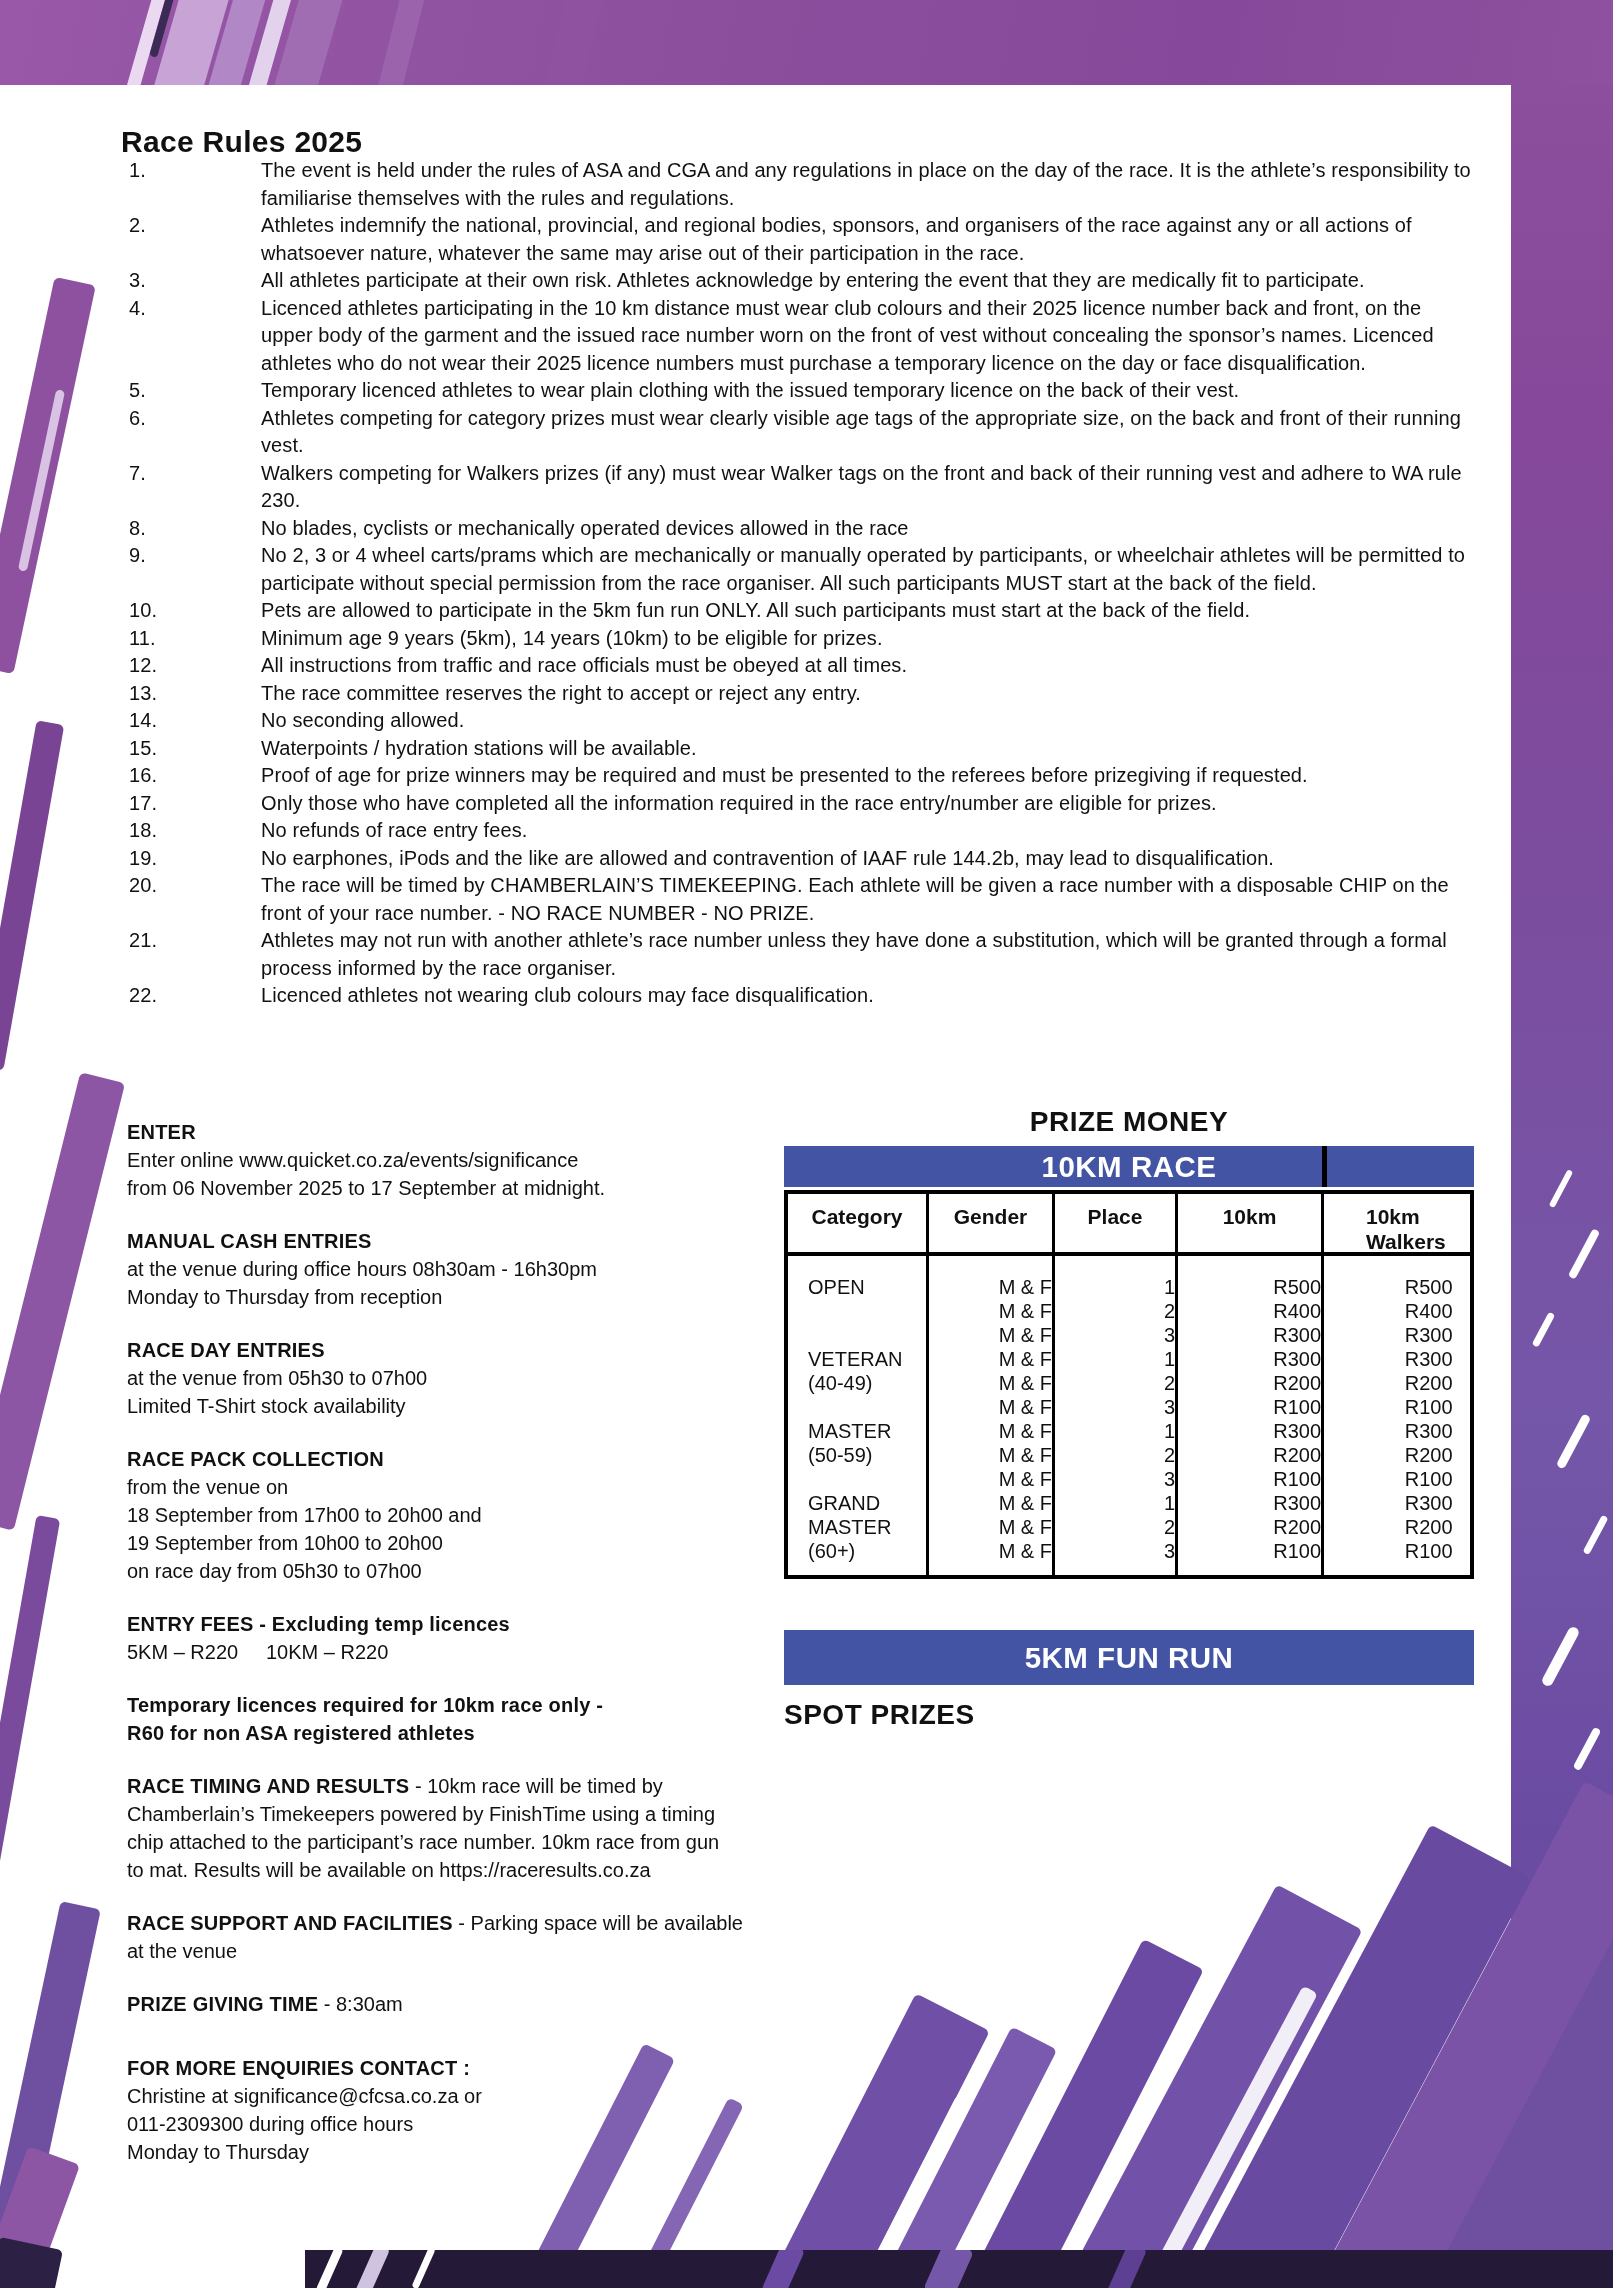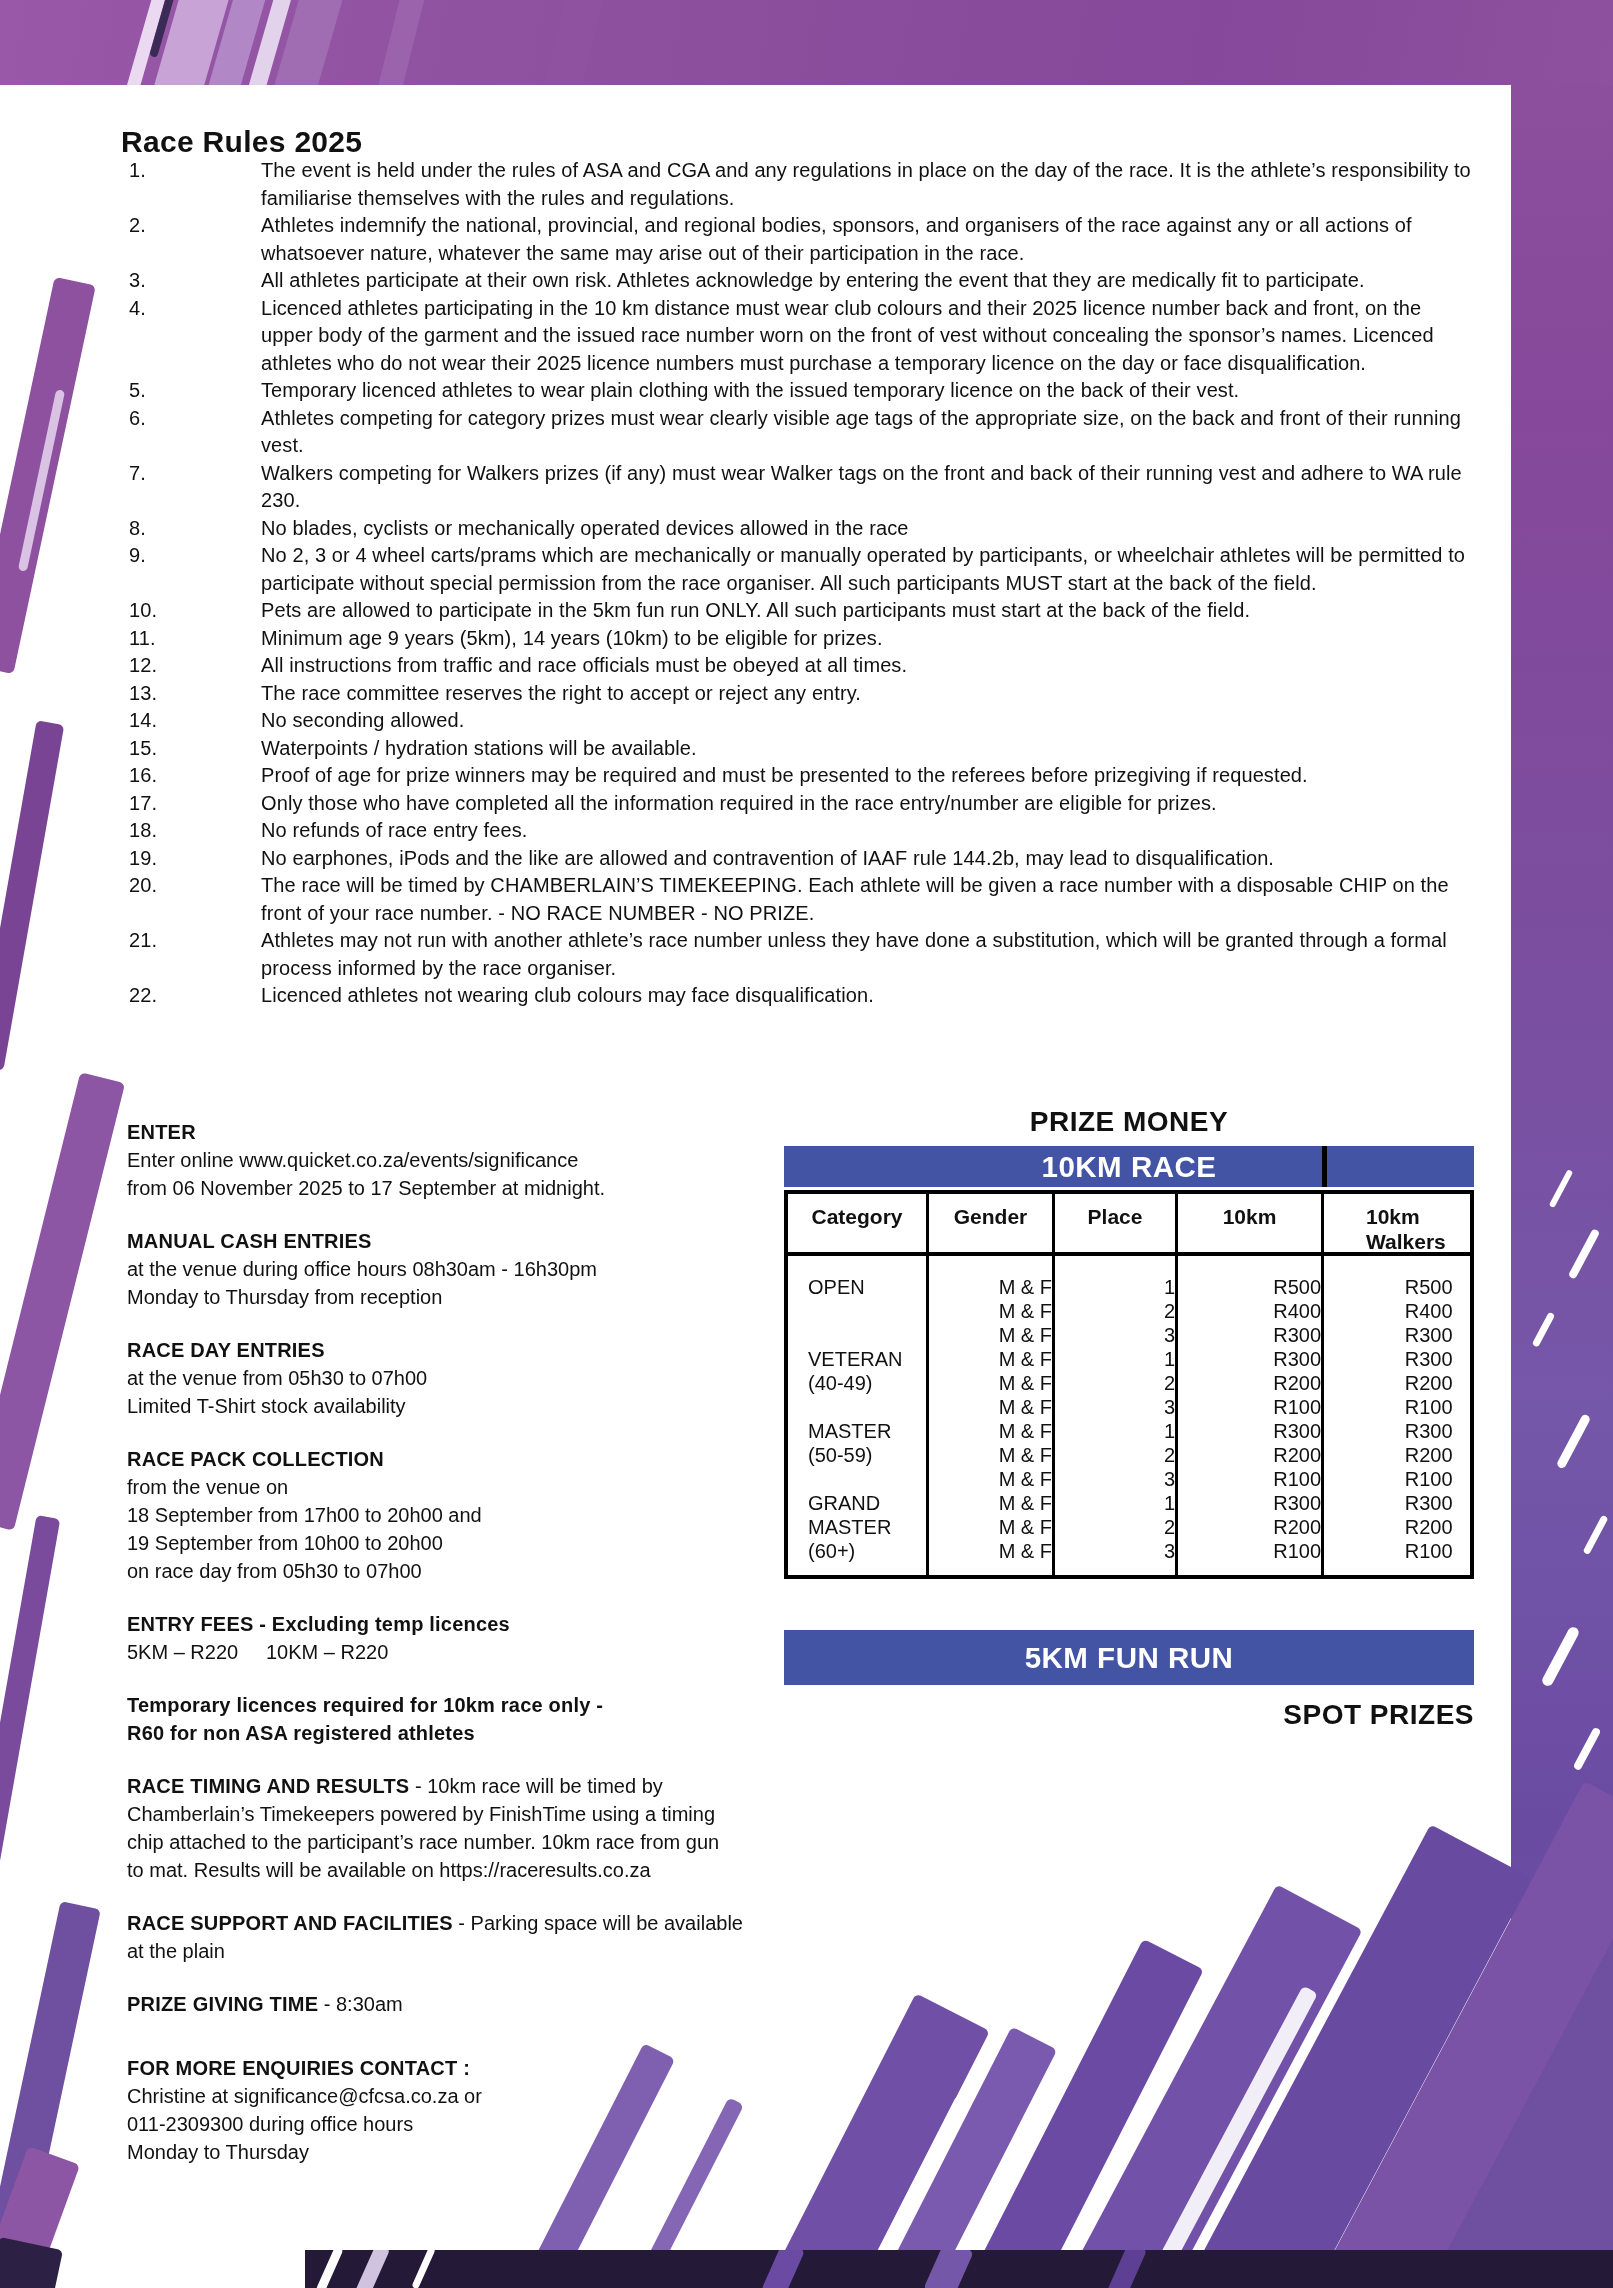--- a/index.html
+++ b/index.html
@@ -47,21 +47,21 @@
   .th, .td { box-sizing:border-box; }
   .th { font-weight:bold; font-size:21px; line-height:25px; padding-top:10px; text-align:center; }
   .th.c0 { text-align:center; }
   .th.c4 { text-align:left; padding-left:42px; }
   .thead > div:not(:first-child), .tbody > div:not(:first-child) { border-left:3.7px solid #000; }
   .td { padding-top:18.5px; font-size:20px; }
   .td .bl { height:24px; line-height:24px; text-align:right; }
   .td.c0 .bl { text-align:left; padding-left:20px; }
   .td.c4 .bl { padding-right:18.5px; }
 
-  .spot { position:absolute; left:784px; top:1699px; width:690px; text-align:right;
+  .spot { position:absolute; left:784px; top:1699px; width:690px; text-align:left;
     font-size:28px; font-weight:bold; letter-spacing:0.5px; }
 </style>
 </head>
 <body>
 
 <div class="page" style="--band-blue: #4354a4;">
 
   <div class="paint right-band"></div>
   <div class="paint top-band">
     <div class="stroke" style="left:138px;top:-31px;width:13px;height:157px;background:#ead9f0;transform:rotate(16deg)"></div>
@@ -172,21 +172,21 @@
           <div class="info-line"><b>R60 for non ASA registered athletes</b></div>
         </div>
         <div class="info-block">
           <div class="info-line"><b>RACE TIMING AND RESULTS</b><span> - 10km race will be timed by</span></div>
           <div class="info-line"><span>Chamberlain’s Timekeepers powered by FinishTime using a timing</span></div>
           <div class="info-line"><span>chip attached to the participant’s race number. 10km race from gun</span></div>
           <div class="info-line"><span>to mat. Results will be available on https://raceresults.co.za</span></div>
         </div>
         <div class="info-block">
           <div class="info-line"><b>RACE SUPPORT AND FACILITIES</b><span> - Parking space will be available</span></div>
-          <div class="info-line"><span>at the plain</span></div>
+          <div class="info-line"><span>at the venue</span></div>
         </div>
         <div class="info-block">
           <div class="info-line"><b>PRIZE GIVING TIME</b><span> - 8:30am</span></div>
         </div>
         <div class="info-block" style="margin-top: 36px;">
           <div class="info-line"><b>FOR MORE ENQUIRIES CONTACT :</b></div>
           <div class="info-line"><span>Christine at significance@cfcsa.co.za or</span></div>
           <div class="info-line"><span>011-2309300 during office hours</span></div>
           <div class="info-line"><span>Monday to Thursday</span></div>
         </div>

